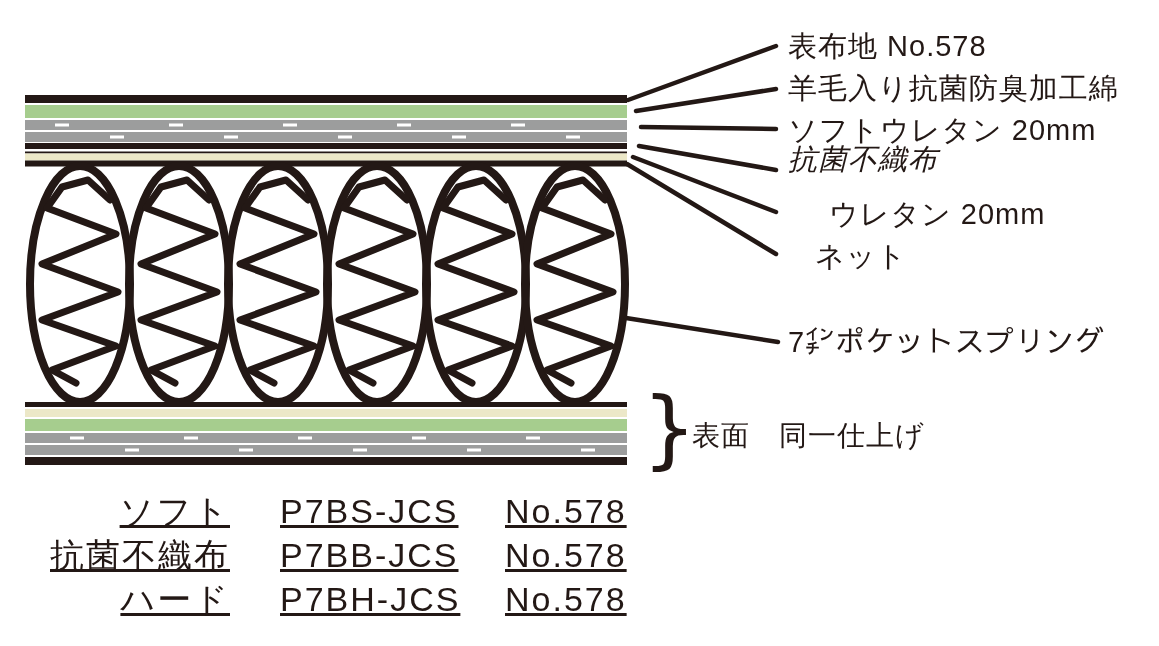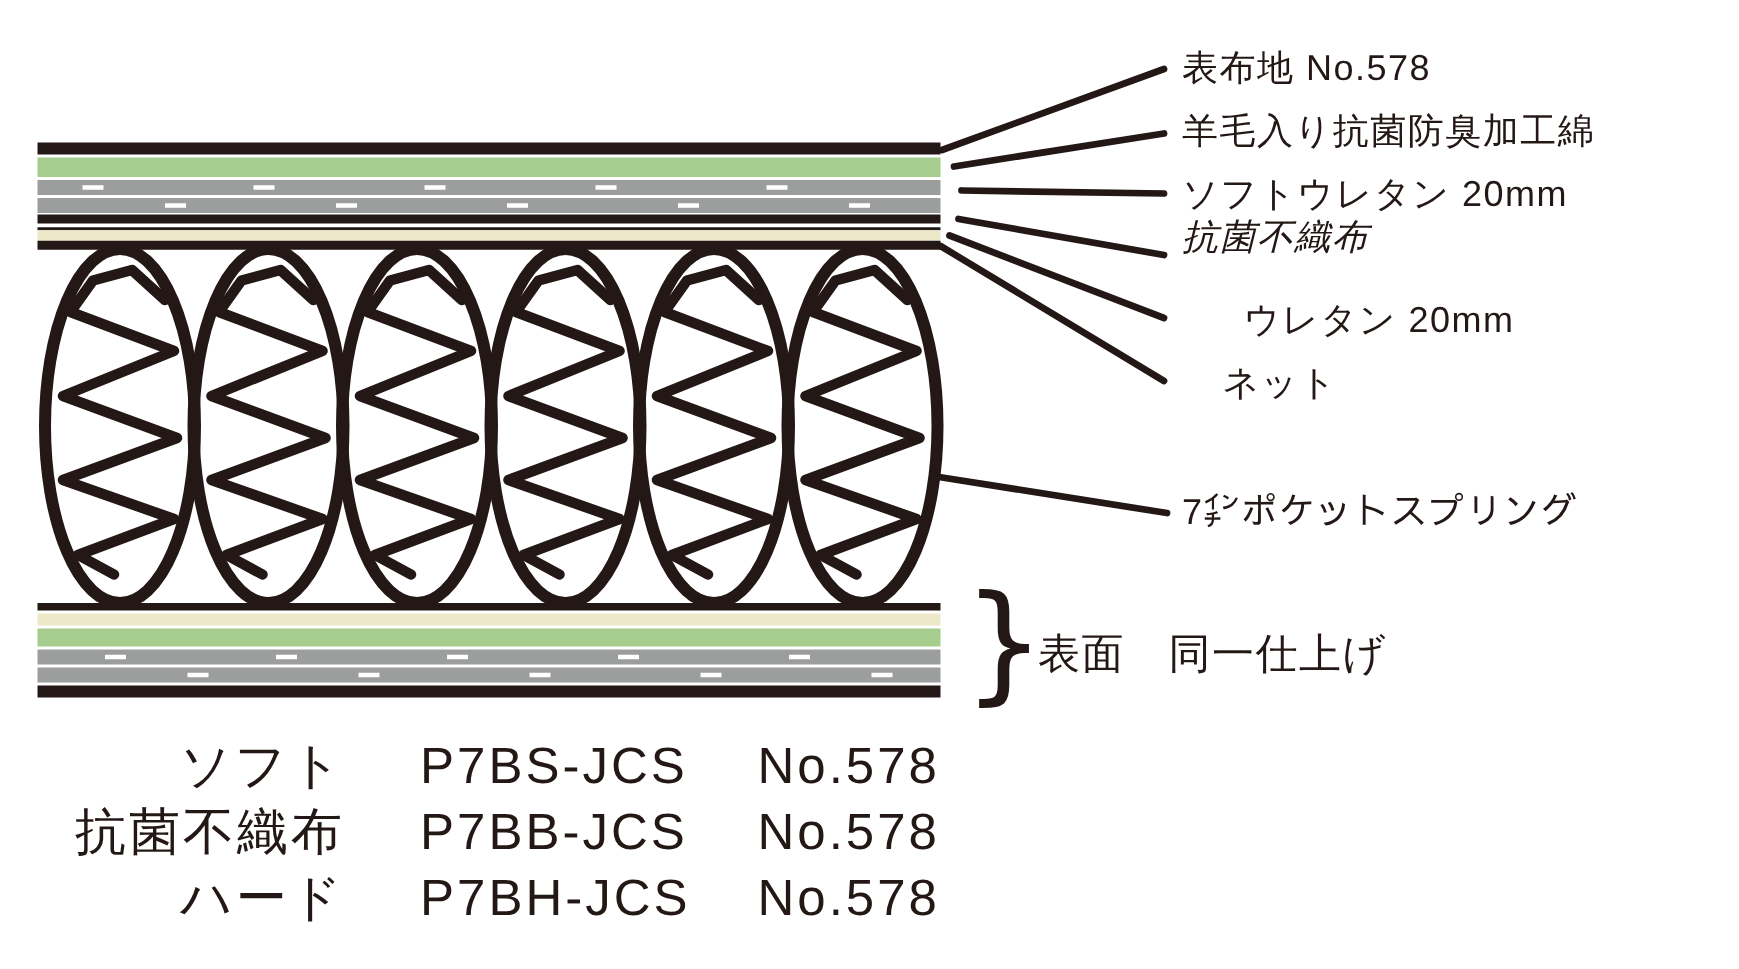--- a/index.html
+++ b/index.html
@@ -19,38 +19,38 @@
   
   .f-ink{fill:var(--ink);}
   .f-green{fill:var(--green);}
   .f-gray{fill:var(--gray);}
   .f-cream{fill:var(--cream);}
   .s-ink{stroke:var(--ink);fill:none;}
   .s-white{stroke:#ffffff;fill:none;}
   .brace{font-family:"DejaVu Sans",sans-serif;font-size:86px;fill:var(--ink);}
 
   .layer-label{
-    position:absolute;font-size:24px;line-height:34px;letter-spacing:1px;
+    position:absolute;font-size:29px;line-height:34px;letter-spacing:1px;
     white-space:nowrap;color:var(--ink);
   }
   .ll1{left:788px;top:29px;}
   .ll2{left:788px;top:71px;text-align:right;}
   .ll3{left:788px;top:113px;}
   .ll4{left:788px;top:142px;font-style:italic;}
   .ll5{left:829px;top:197px;}
   .ll6{left:788px;top:239px;margin-left:27px;}
   .ll7{left:788px;top:325px;}
   .surface-label{
     position:absolute;left:692px;top:419px;font-size:28px;line-height:34px;
     letter-spacing:1px;white-space:nowrap;color:var(--ink);
   }
   .models{position:absolute;left:30px;top:489px;}
   .model-row{
     display:flex;height:44px;line-height:44px;
-    font-size:34px;font-weight:500;letter-spacing:2px;white-space:nowrap;
+    font-size:34px;font-weight:500;letter-spacing:2px;white-space:nowrap;text-decoration:underline;
   }
   .model-name{width:200px;text-align:right;}
   .model-code{margin-left:50px;width:218px;}
   .model-number{margin-left:7px;}
 </style>
 </head>
 <body>
 
 <div class="stage">
 

